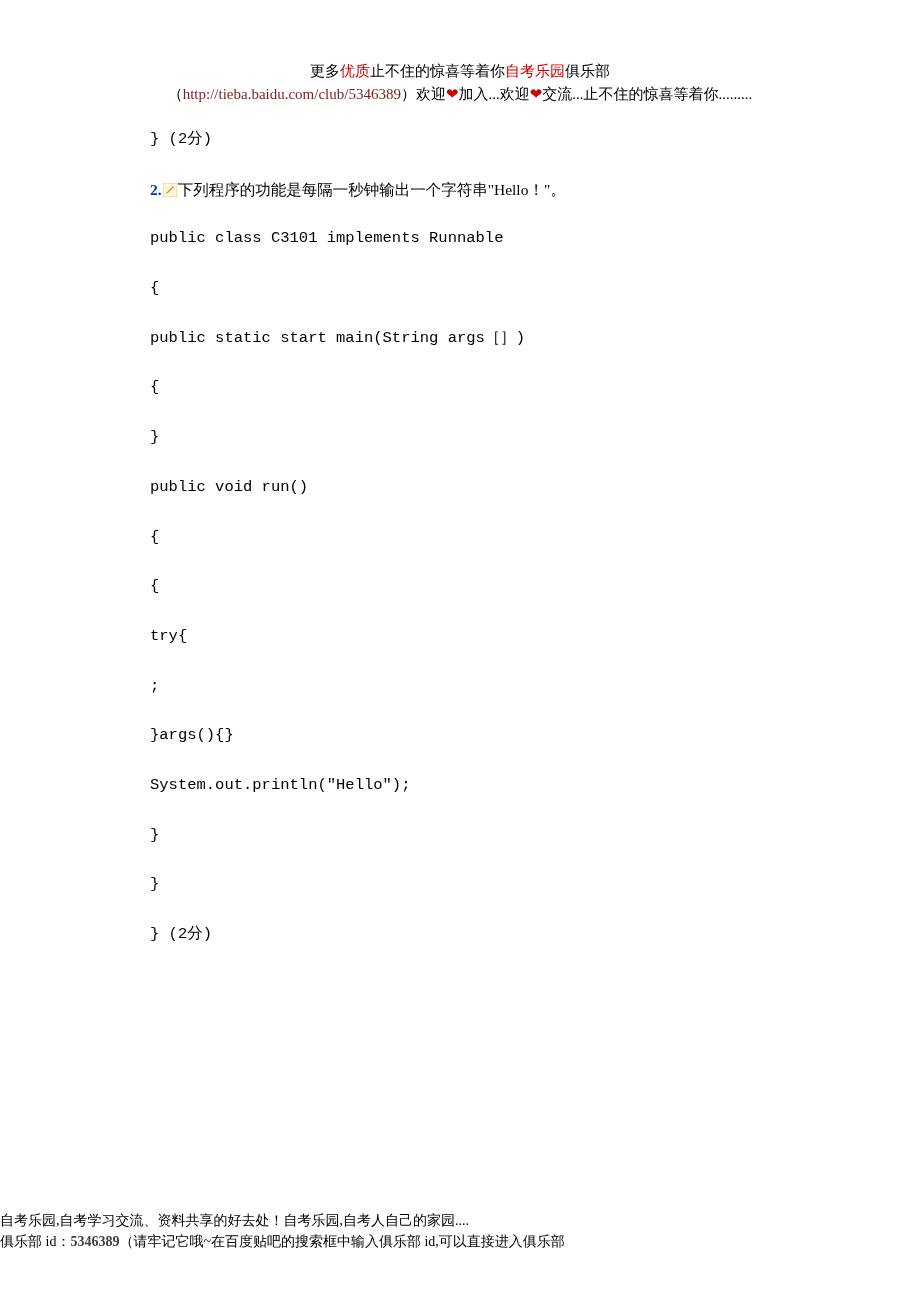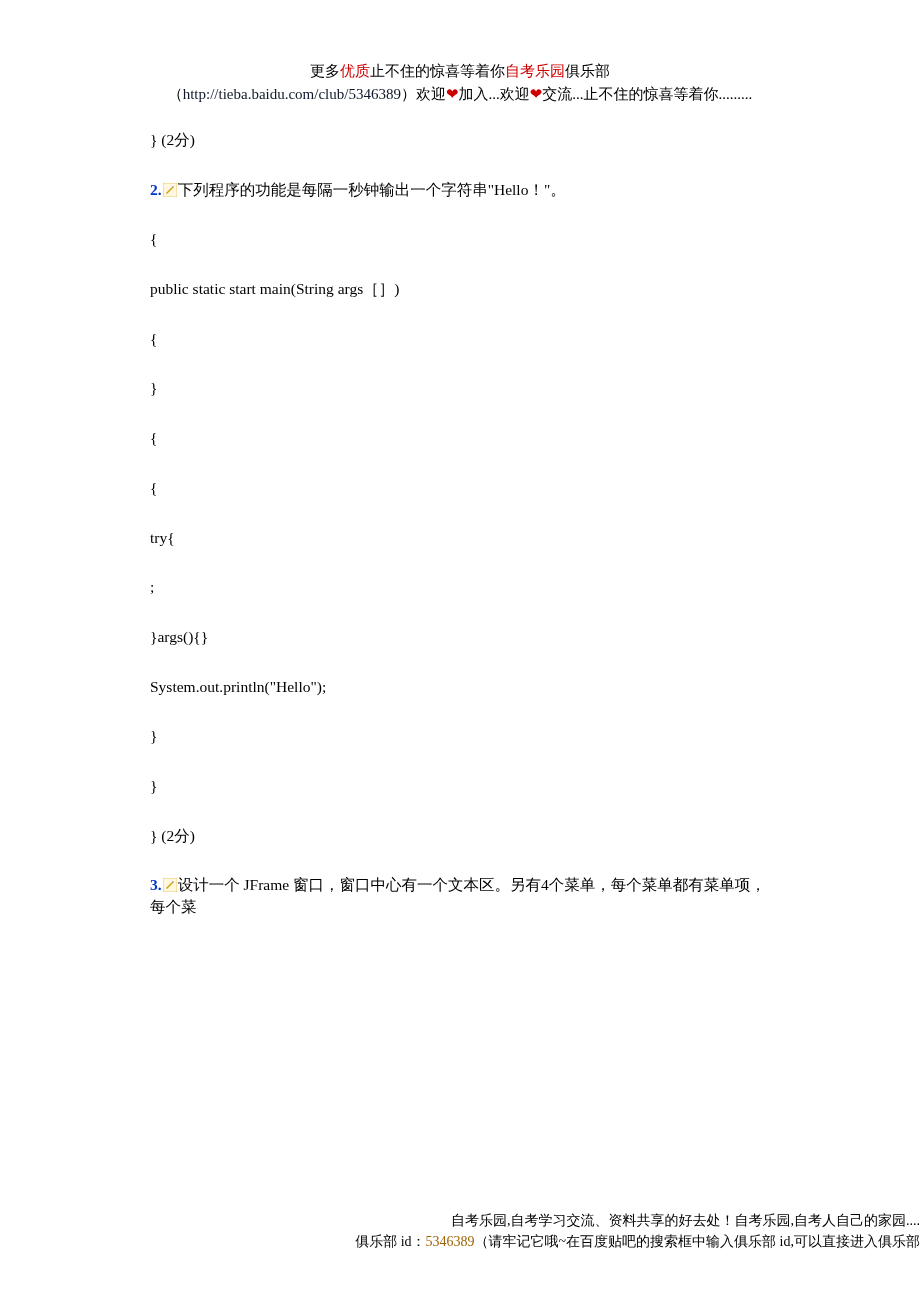--- a/index.html
+++ b/index.html
@@ -16,52 +16,52 @@
     padding: 60px 150px 0 150px;
   }
   .header {
     text-align: center;
     font-size: 15px;
     line-height: 1.5;
     margin-bottom: 24px;
     font-family: "SimSun", serif;
   }
   .header .red { color: #cc0000; margin-top: 24px; }
-  .header .blue { color: #0f172a; }
+  .header .blue { color: #7f1d1d; }
   .header .heart { color: #cc0000; }
   .content {
     font-size: 15.5px;
     line-height: 1.4;
   }
   .content p {
     margin-bottom: 28px;
-    font-family: Liberation Serif, serif;
+    font-family: Liberation Mono, monospace;
   }
   .content p.chinese-line {
     font-family: "SimSun", serif;
   }
   .qnum { color: #0033cc; font-weight: bold; }
   .edit-icon {
     display: inline-block;
     width: 14px;
     height: 14px;
     vertical-align: -2px;
     margin: 0 1px;
   }
   .footer {
     position: absolute;
     bottom: 50px;
     left: 0;
     width: 920px;
-    text-align: right;
+    text-align: left;
     font-size: 14px;
     line-height: 1.5;
     font-family: "SimSun", serif;
   }
-  .footer .red { color: #a16207; }
+  .footer .red { color: #404040; font-weight: bold; }
 </style>
 </head>
 <body>
 
 <div class="page">
   <div class="header">
     <div>
       <span>更多</span><span class="red">优质</span><span>止不住的惊喜等着你</span><span class="red">自考乐园</span><span>俱乐部</span>
     </div>
     <div>
@@ -73,41 +73,36 @@
     <p>} (2分)</p>
 
     <p class="chinese-line">
       <span class="qnum">2.</span><span class="edit-icon"><svg viewBox="0 0 14 14">
             <rect x="0" y="0" width="14" height="14" fill="#fff7e0" stroke="#d4a000" stroke-width="0.5"></rect>
             <path d="M3 10 L9 4 L10 5 L4 11 Z" fill="#d4a000"></path>
             <path d="M9.5 3.5 L10.5 4.5" stroke="#888" stroke-width="1.5"></path>
           </svg></span><span>下列程序的功能是每隔一秒钟输出一个字符串"Hello！"。</span>
     </p>
 
+    <p>public class C3101 implements Runnable</p>
     <p>{</p>
     <p>public static start main(String args［］)</p>
     <p>{</p>
     <p>}</p>
+    <p>public void run()</p>
     <p>{</p>
     <p>{</p>
     <p>try{</p>
     <p>  ;</p>
     <p>}args(){}</p>
     <p>System.out.println("Hello");</p>
     <p>}</p>
     <p>}</p>
     <p>} (2分)</p>
 
-    <p class="chinese-line">
-      <span class="qnum">3.</span><span class="edit-icon"><svg viewBox="0 0 14 14">
-            <rect x="0" y="0" width="14" height="14" fill="#fff7e0" stroke="#d4a000" stroke-width="0.5"></rect>
-            <path d="M3 10 L9 4 L10 5 L4 11 Z" fill="#d4a000"></path>
-            <path d="M9.5 3.5 L10.5 4.5" stroke="#888" stroke-width="1.5"></path>
-          </svg></span><span>设计一个 JFrame 窗口，窗口中心有一个文本区。另有4个菜单，每个菜单都有菜单项，每个菜</span>
-    </p>
   </div>
 </div>
 
 <div class="footer">
   <div>自考乐园,自考学习交流、资料共享的好去处！自考乐园,自考人自己的家园....</div>
   <div>
     <span>俱乐部 id：</span><span class="red">5346389</span><span>（请牢记它哦~在百度贴吧的搜索框中输入俱乐部 id,可以直接进入俱乐部</span>
   </div>
 </div>
 

